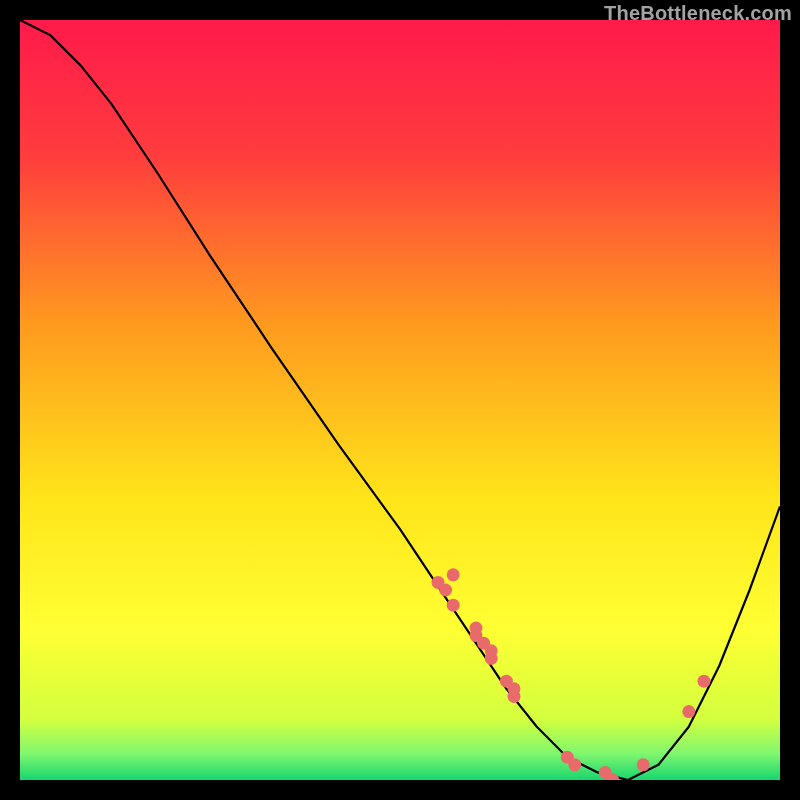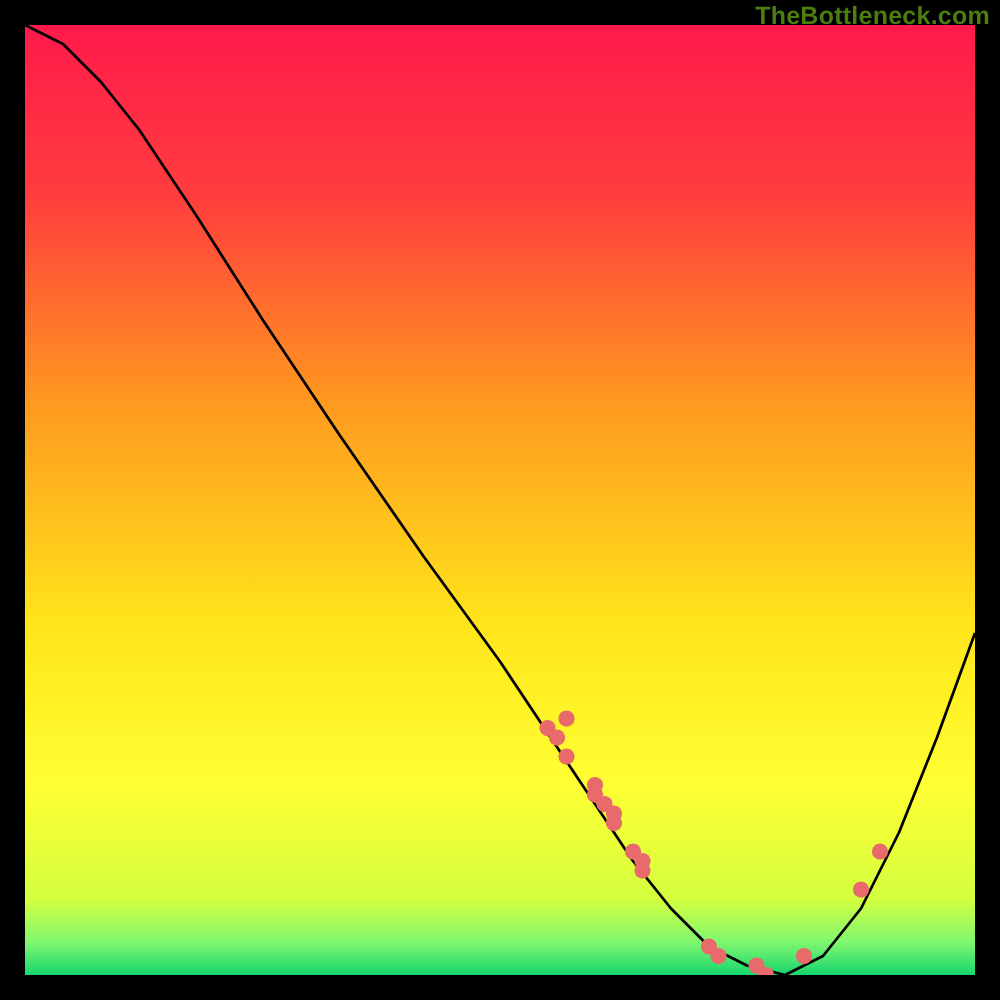--- a/index.html
+++ b/index.html
@@ -20,21 +20,21 @@
   }
   .chart-wrap svg {
     display: block;
     width: 760px;
     height: 760px;
   }
   .watermark {
     position: absolute;
     top: 2px;
     right: 8px;
-    color: #4d7c0f;
+    color: #a3a3a3;
     font-size: 20px;
     font-weight: 600;
     letter-spacing: 0.2px;
     user-select: none;
   }
 </style>
 </head>
 <body>
 
 <div class="watermark">TheBottleneck.com</div>

